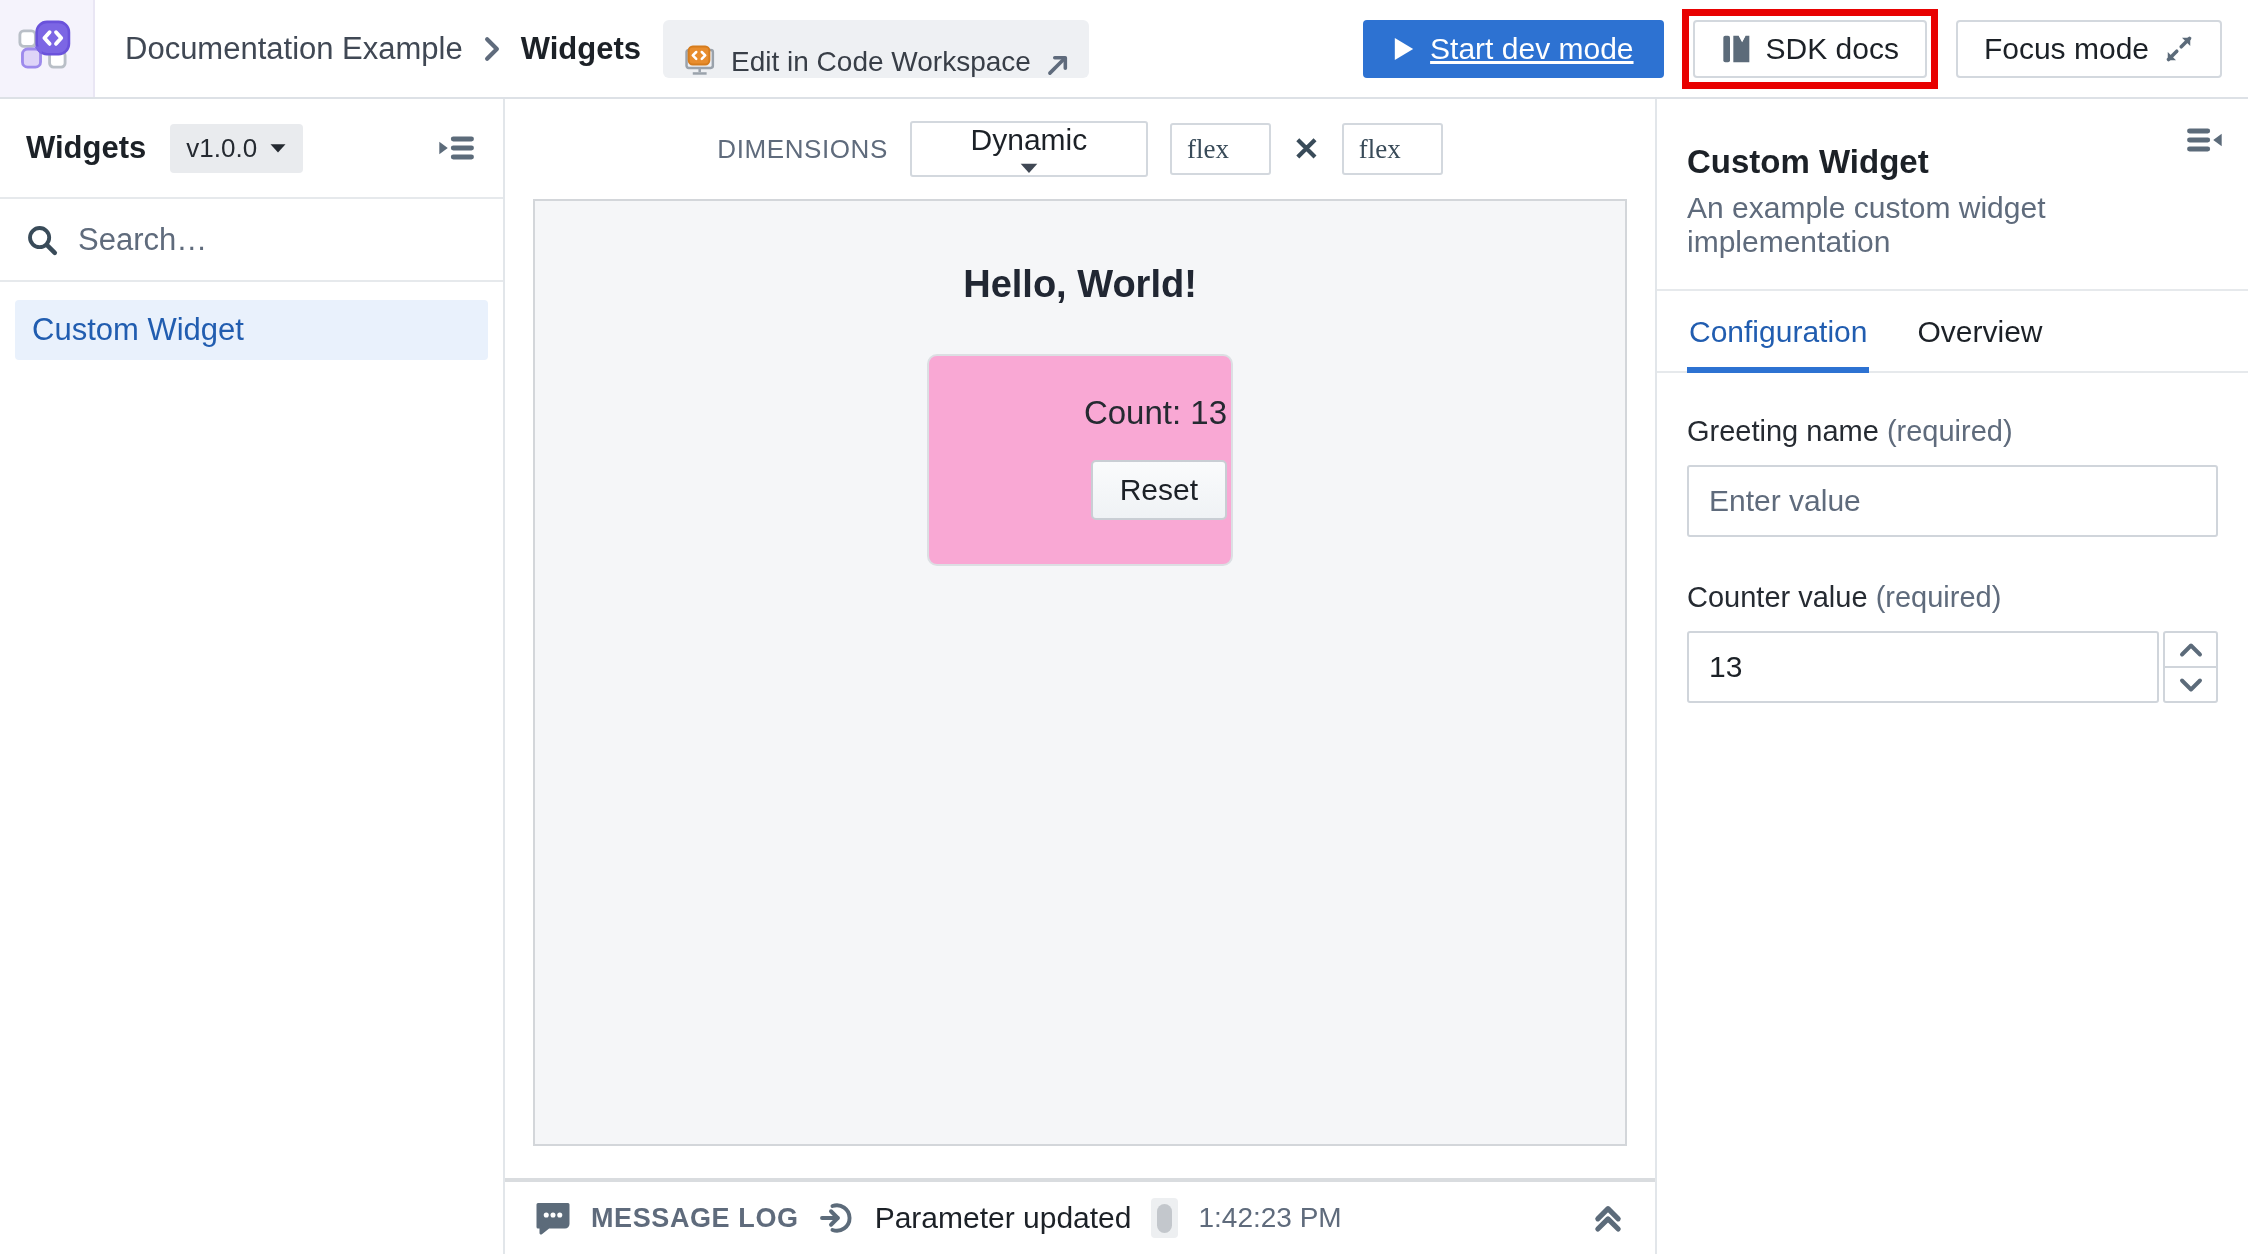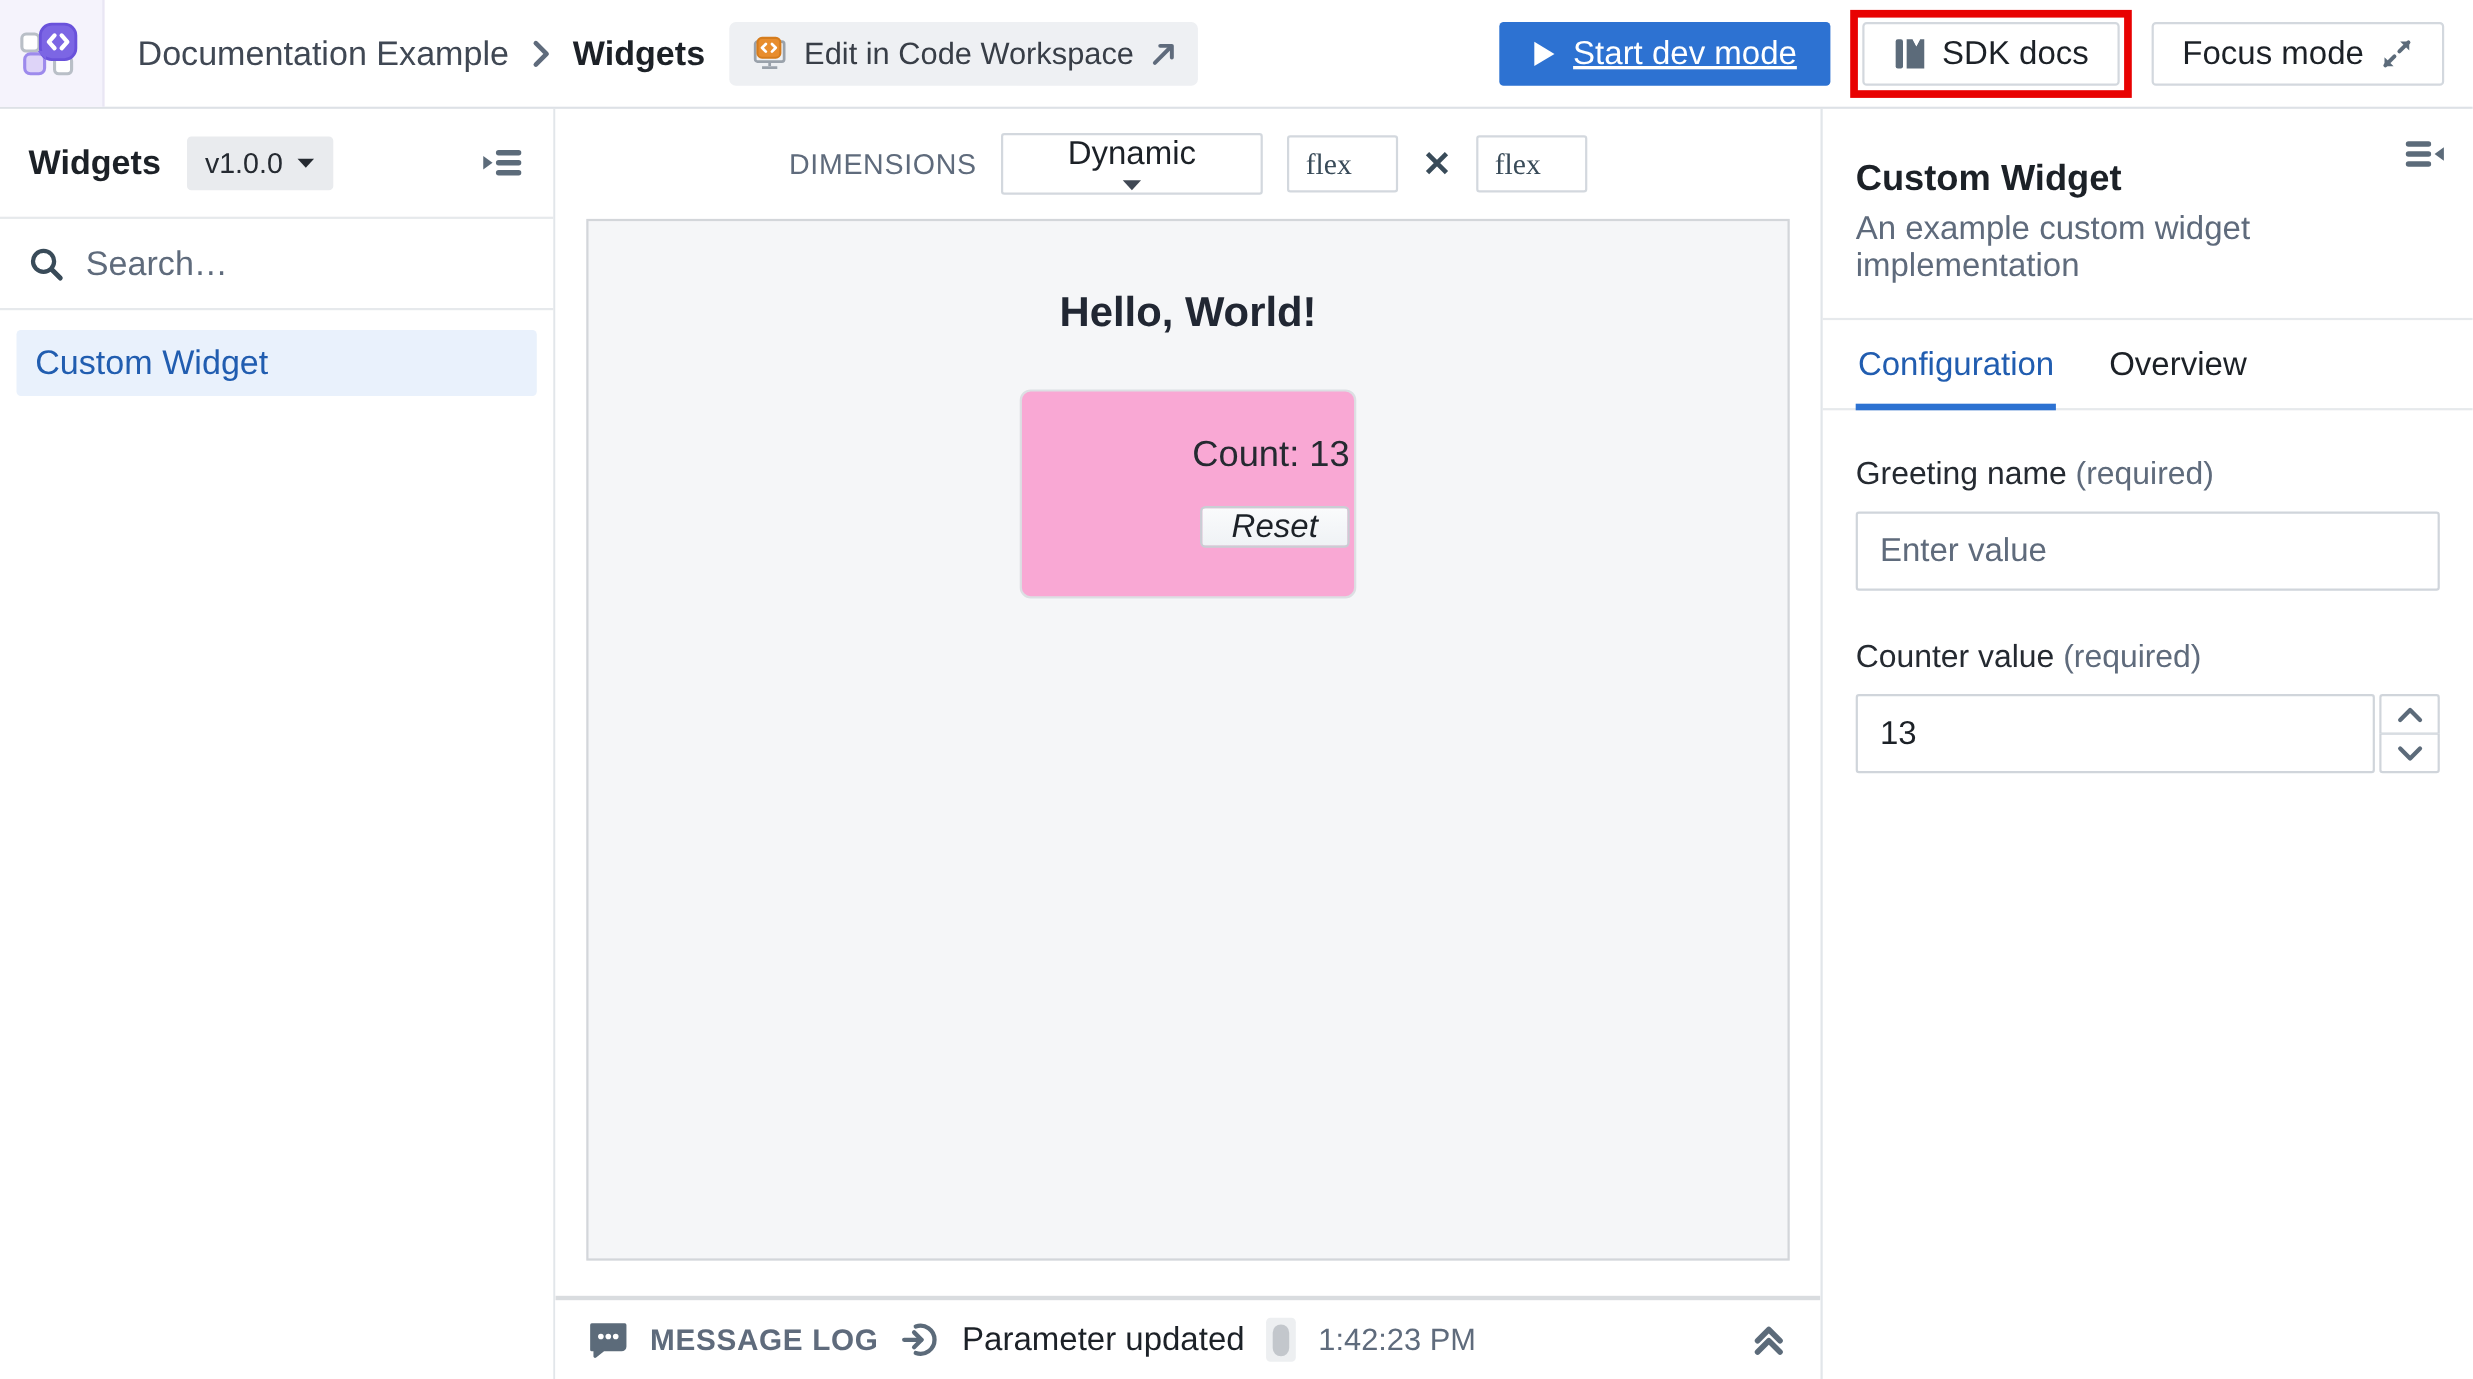--- a/index.html
+++ b/index.html
@@ -5,21 +5,21 @@
   * { margin:0; padding:0; box-sizing:border-box; }
   html,body { width:2248px; height:1254px; overflow:hidden; }
   body { font-family:"Liberation Sans", sans-serif; background:#fff; color:#1c2127; }
   .screen { width:2248px; height:1254px; display:flex; flex-direction:column; }
 
   
   .topbar { flex:0 0 99px; display:flex; align-items:center; border-bottom:2px solid #dde1e6; background:#fff; }
   .logo-strip { width:95px; align-self:stretch; background:#f5f3fc; border-right:2px solid #e9e6f4; display:flex; align-items:center; justify-content:center; }
   .breadcrumb { display:flex; align-items:center; gap:18px; margin-left:30px; font-size:31px; color:#404854; white-space:nowrap; }
   .crumb-current { font-weight:bold; color:#1c2127; }
-  .edit-chip { margin-left:22px; display:flex; align-items:center; gap:14px; background:#eef0f3; border-radius:6px; height:58px; padding:0 18px; font-size:28px; color:#383e47; cursor:pointer; white-space:nowrap; }
+  .edit-chip { margin-left:22px; display:flex; align-items:flex-end; gap:14px; background:#eef0f3; border-radius:6px; height:58px; padding:0 18px; font-size:28px; color:#383e47; cursor:pointer; white-space:nowrap; }
   .topbar-actions { margin-left:auto; display:flex; align-items:center; gap:18px; padding-right:26px; }
   .btn { display:flex; align-items:center; gap:15px; height:58px; border-radius:4px; font-size:30px; cursor:pointer; font-family:inherit; white-space:nowrap; }
   .btn-primary { background:#2d72d2; border:none; color:#fff; padding:0 30px;text-decoration:underline; }
   .btn-default { background:#fff; border:2px solid #d3d8de; color:#1c2127; padding:0 26px; }
   .red-wrap { border:7px solid #e80202; padding:4px; display:flex; }
 
   
   .app-body { flex:1; display:flex; min-height:0; }
 
   
@@ -39,21 +39,21 @@
   .controls-row { flex:0 0 100px; display:flex; align-items:center; justify-content:center; gap:22px; }
   .dim-label { font-size:26px; color:#5f6b7c; letter-spacing:0.6px; }
   .dim-select { width:238px; height:56px; border:2px solid #d3d8de; border-radius:3px; background:#fff; display:flex; align-items:center; justify-content:space-between; padding:0 18px; font-size:30px; color:#1c2127; cursor:pointer;flex-direction:column; }
   .dim-input { width:101px; height:52px; border:2px solid #d3d8de; border-radius:3px; font-size:27px; color:#394b59; padding:0 15px; font-family:Liberation Serif, serif; outline:none; }
   .times { font-size:32px; color:#394b59; font-weight:bold; }
   .preview-area { flex:1; padding:0 28px 32px; min-height:0; }
   .preview-box { width:100%; height:100%; border:2px solid #d3d6da; background:#f5f6f8; display:flex; flex-direction:column; align-items:center; padding-top:62px; }
   .hello { font-size:38px; font-weight:bold; color:#212733; }
   .counter-card { margin-top:48px; width:306px; background:#f9a8d4; border:2px solid #dcdfe3; border-radius:10px; padding:38px 4px 44px; display:flex; flex-direction:column; align-items:flex-end; }
   .count-text { font-size:33px; color:#252a31; }
-  .reset-btn { margin-top:28px; height:38px; padding:0 27px; font-size:30px; color:#1c2127; background:linear-gradient(#fafbfc,#eff2f5); border:2px solid #c9ced4; border-radius:5px; cursor:pointer; font-family:inherit;font-style:italic; }
+  .reset-btn { margin-top:28px; height:60px; padding:0 27px; font-size:30px; color:#1c2127; background:linear-gradient(#fafbfc,#eff2f5); border:2px solid #c9ced4; border-radius:5px; cursor:pointer; font-family:inherit; }
 
   
   .message-log { flex:0 0 76px; border-top:4px solid #d9dcdf; display:flex; align-items:center; padding:0 30px; gap:20px; background:#fff; }
   .ml-label { font-size:27px; font-weight:bold; color:#5f6b7c; letter-spacing:0.6px; white-space:nowrap; }
   .ml-event { font-size:30px; color:#1c2127; white-space:nowrap; }
   .ml-badge { width:27px; height:40px; background:#edeff1; border-radius:4px; display:flex; align-items:center; justify-content:center; }
   .ml-badge-inner { width:15px; height:29px; background:#c3c7cc; border-radius:8px; }
   .ml-time { font-size:28px; color:#5f6b7c; white-space:nowrap; }
   .ml-collapse { margin-left:auto; }
 

